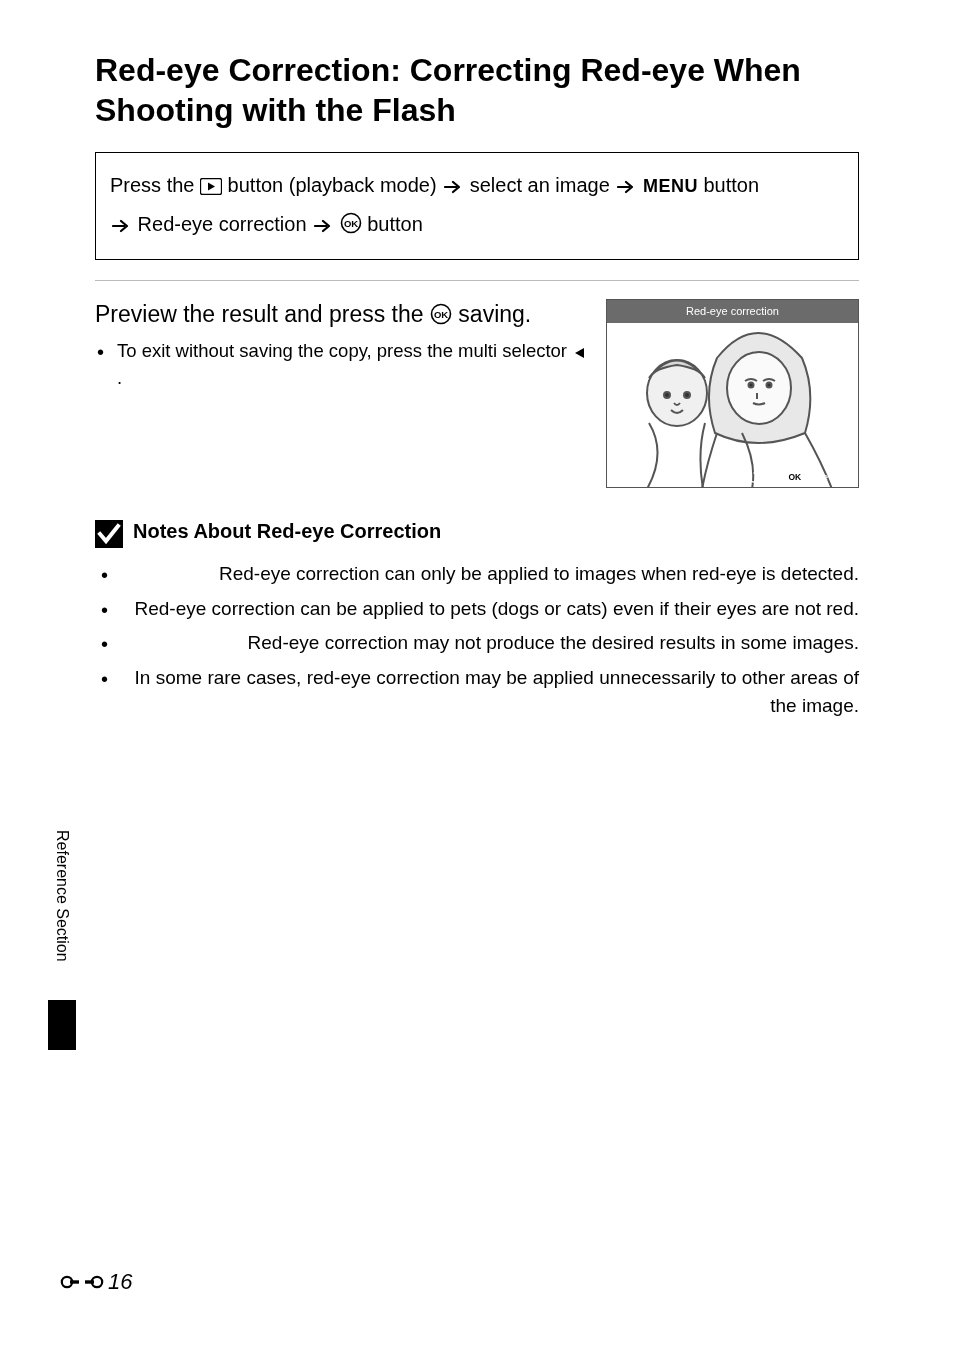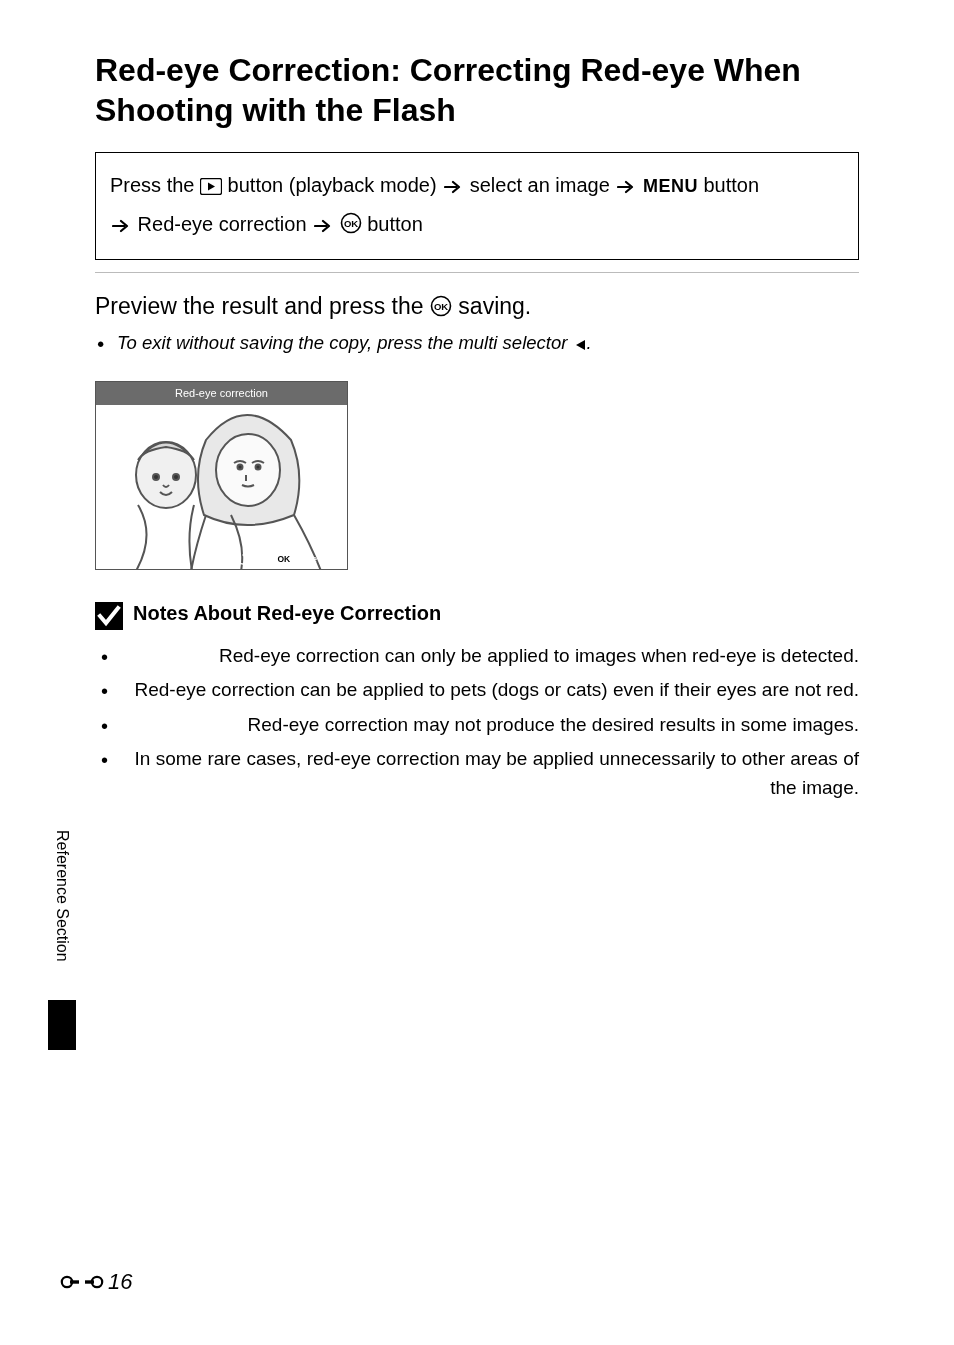--- a/index.html
+++ b/index.html
@@ -1,24 +1,24 @@
 <!DOCTYPE html>
 <html><head>
 <meta charset="utf-8">
 <style>
   * { box-sizing: border-box; margin: 0; padding: 0; }
   html, body { width: 954px; height: 1345px; background: #fff; font-family: "Segoe UI", Arial, sans-serif; color: #000; }
   .page { position: relative; width: 954px; height: 1345px; padding: 50px 95px 50px 95px; }
   h1.title { font-size: 32px; font-weight: 700; line-height: 1.25; margin-bottom: 22px; }
-  .nav-box { border: 1px solid #000; padding: 14px 14px; font-size: 20px; line-height: 1.85; margin-bottom: 12px; }
+  .nav-box { border: 1px solid #000; padding: 14px 14px; font-size: 20px; line-height: 1.85; margin-bottom: 20px; }
   .hr { border: none; border-top: 1px solid #bbb; margin: 10px 0 18px 0; }
-  .preview-row { display: flex; gap: 18px; flex-direction: column; }
+  .preview-row { display: flex; gap: 18px; }
   .preview-left { flex: 1; }
   .preview-heading { font-size: 23px; font-weight: 400; line-height: 1.35; margin-bottom: 8px; }
-  .bullet-list { list-style: none; padding-left: 22px; font-style: italic; }
+  .bullet-list { list-style: none; padding-left: 22px; }
   .bullet-list li { position: relative; font-size: 18.5px; line-height: 1.45; margin-bottom: 6px; }
   .bullet-list li::before { content: "•"; position: absolute; left: -20px; top: 0; font-size: 20px; }
   .inline-icon { display: inline-block; vertical-align: -3px; }
   .inline-icon svg { display: block; }
   .arrow-icon { display: inline-block; vertical-align: -2px; margin: 0 2px; }
   .menu-text { font-family: Arial, sans-serif; font-weight: 700; letter-spacing: 0.5px; font-size: 18px; }
   
   .screen { width: 253px; height: 189px; background: #8a8a8a; border: 1px solid #555; position: relative; flex-shrink: 0; }
   .screen-topbar { position: absolute; top: 0; left: 0; right: 0; height: 23px; background: #6b6b6b; color: #fff; font-size: 11px; text-align: center; line-height: 23px; }
   .screen-body { position: absolute; top: 23px; left: 0; right: 0; bottom: 0; background: #fff; overflow: hidden; }

